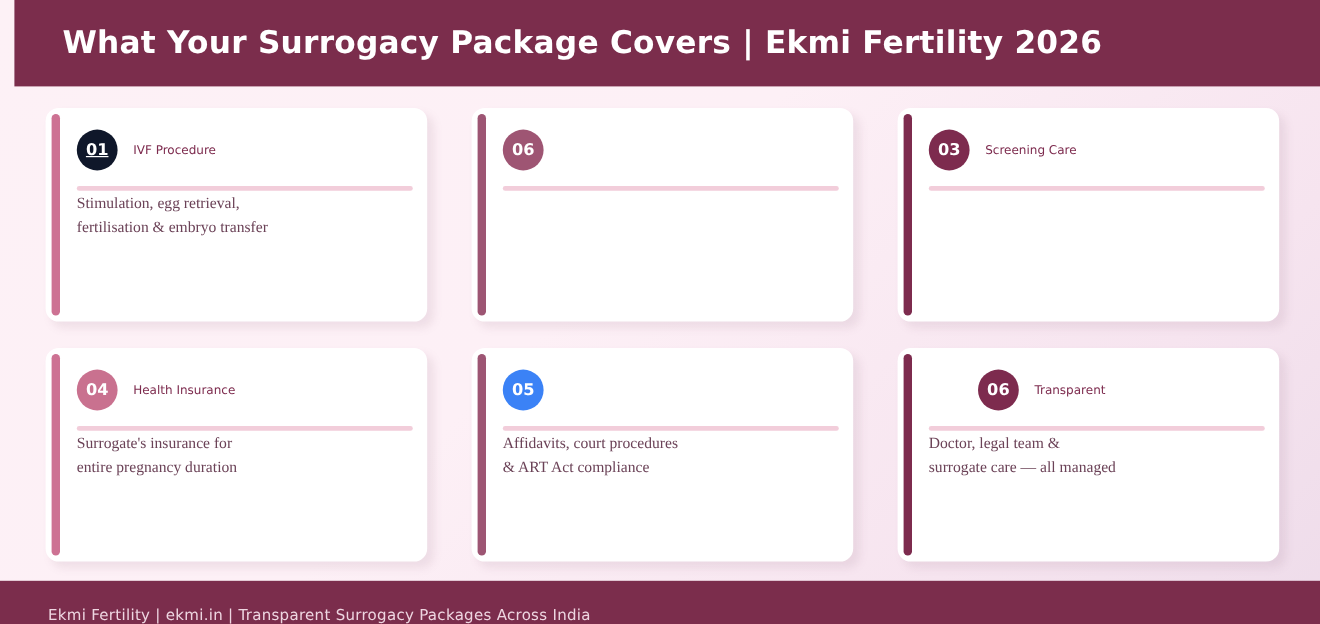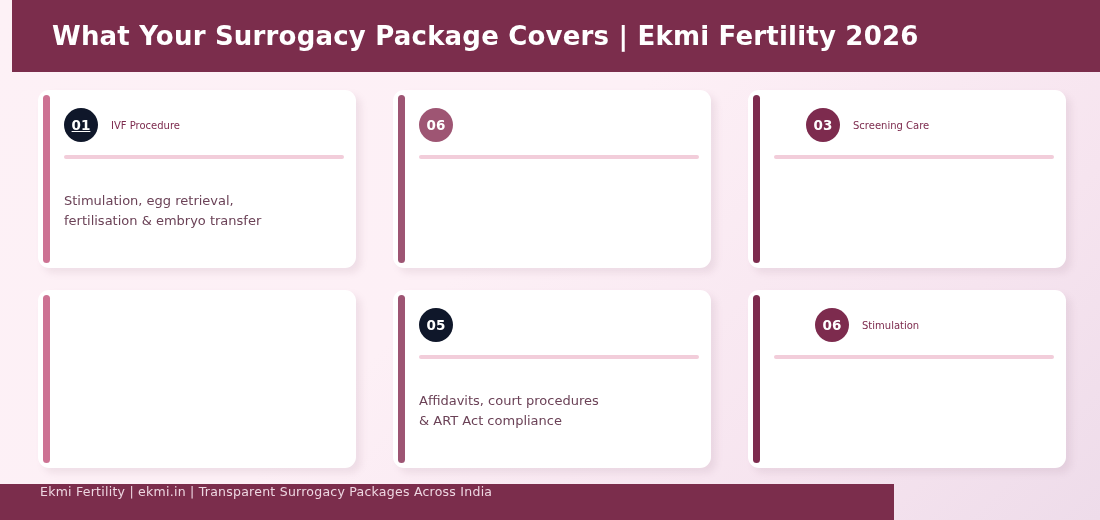--- a/index.html
+++ b/index.html
@@ -25,23 +25,23 @@
   #header-title {
     margin-left:40px;
     color:#ffffff;
     font-size:26px;
     font-weight:bold;
     letter-spacing:0.2px;
     white-space:nowrap;
   }
   
   #footer {
-    position:absolute; left:0; top:484px; width:894px; height:36px;
+    position:absolute; left:0; top:484px; width:1100px; height:36px;
     background:#7b2d4c;
-    display:flex; align-items:flex-start;
+    display:flex; align-items:flex-end;
   }
   #footer-text {
     margin-left:40px;
     color:#eed6e1;
     font-size:12.5px;
     letter-spacing:0.25px;
     white-space:nowrap;
   }
   
   #grid {
@@ -93,25 +93,26 @@
     font-weight:normal;
     white-space:nowrap;
   }
   .divider {
     margin-top:13px;
     width:280px; height:3.5px;
     background:#f2cdda;
     border-radius:2px;
   }
   .card-body {
-    margin-top:32px;
+    margin-top:0;
     color:#6b4257;
     font-size:13px;
     line-height:20px;
     white-space:pre-line;
+    font-family:Liberation Serif, serif;
   }
 </style>
 </head>
 <body>
 
 <div id="stage">
 
   <div id="header">
     <div id="header-title">What Your Surrogacy Package Covers  |  Ekmi Fertility 2026</div>
   </div>
@@ -135,48 +136,59 @@
           <div class="card-head">
             <div class="badge" style="background: rgb(158, 85, 115);">06</div>
           </div>
           <div class="divider"></div>
         </div>
       </div>
       <div class="card">
         <div class="accent" style="background: rgb(125, 43, 78);"></div>
         <div class="card-inner">
           <div class="card-head">
-            <div class="badge" style="background: rgb(125, 43, 78); margin-left: 32px;">03</div>
+            <div class="badge" style="background: rgb(125, 43, 78);">03</div>
             <div class="card-title">Screening Care</div>
           </div>
           <div class="divider"></div>
         </div>
       </div>
       <div class="card">
         <div class="accent" style="background: rgb(205, 114, 147);"></div>
+        <div class="card-inner">
+          <div class="card-head">
+            <div class="badge" style="background: rgb(201, 113, 143);">04</div>
+            <div class="card-title">Health Insurance</div>
+          </div>
+          <div class="divider"></div>
+          <div class="card-body">Surrogate's insurance for
+entire pregnancy duration</div>
+        </div>
       </div>
       <div class="card">
         <div class="accent" style="background: rgb(157, 85, 115);"></div>
         <div class="card-inner">
           <div class="card-head">
-            <div class="badge" style="background: #0f172a;">05</div>
+            <div class="badge" style="background: #3b82f6;">05</div>
           </div>
           <div class="divider"></div>
           <div class="card-body">Affidavits, court procedures
 &amp; ART Act compliance</div>
         </div>
       </div>
       <div class="card">
         <div class="accent" style="background: rgb(125, 43, 78);"></div>
         <div class="card-inner">
           <div class="card-head">
             <div class="badge" style="background: rgb(125, 43, 78); margin-left: 41px;">06</div>
-            <div class="card-title">Stimulation</div>
+            <div class="card-title">Transparent</div>
           </div>
           <div class="divider"></div>
+          <div class="card-body">Doctor, legal team &amp;
+surrogate care — all managed</div>
         </div>
       </div>
     </div>
 
   <div id="footer">
     <div id="footer-text">Ekmi Fertility  |  ekmi.in  |  Transparent Surrogacy Packages Across India</div>
   </div>
 
 </div>
 

